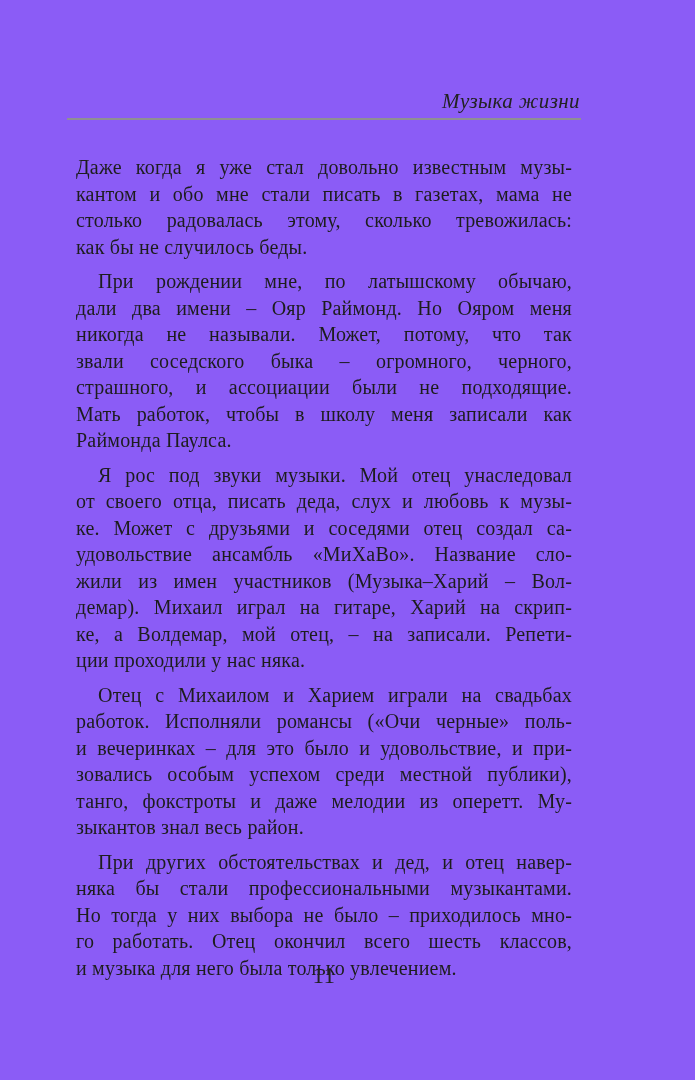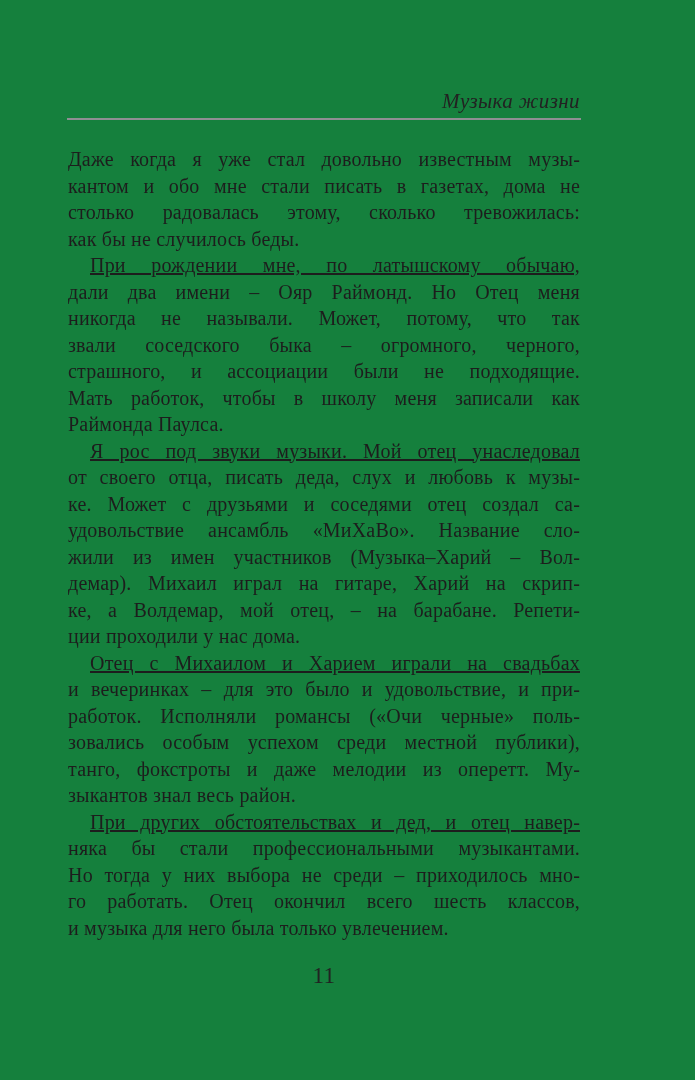--- a/index.html
+++ b/index.html
@@ -14,21 +14,21 @@
     font-family: "Liberation Serif", serif;
     color: #1d1d1d;
     overflow: hidden;
   }
   .page {
     position: absolute;
     top: 0;
     left: 0;
     width: 695px;
     height: 1080px;
-    background: #15803d;
+    background: #8b5cf6;
   }
   .running-header {
     position: absolute;
     left: 68px;
     width: 512px;
     top: 89px;
     text-align: right;
     font-style: italic;
     font-size: 21px;
     line-height: 24px;
@@ -46,36 +46,35 @@
   .body-text {
     position: absolute;
     left: 68px;
     width: 512px;
     top: 146px;
     font-size: 20px;
     line-height: 26.5px;
     letter-spacing: 0.2px;
   }
   .paragraph {
-    margin: 0;
+    margin: 8px;
     padding: 0;
   }
   .line {
     text-align: justify;
     text-align-last: justify;
     white-space: normal;
     overflow: hidden;
     height: 26.5px;
   }
   .line.last-line {
     text-align-last: left;
   }
   .line.first-indent {
     padding-left: 22px;
-    text-decoration: underline;
   }
   .page-number {
     position: absolute;
     left: 68px;
     width: 512px;
     top: 963px;
     text-align: center;
     font-size: 23px;
     letter-spacing: 0.5px;
     color: #222222;
@@ -85,53 +84,53 @@
 <body>
 
 <div class="page">
   <div class="running-header">
     <span>Музыка жизни</span>
   </div>
   <div class="header-rule"></div>
   <div class="body-text" id="paragraphs">
       <div class="paragraph">
         <div class="line">Даже когда я уже стал довольно известным музы-</div>
-        <div class="line">кантом и обо мне стали писать в газетах, дома не</div>
+        <div class="line">кантом и обо мне стали писать в газетах, мама не</div>
         <div class="line">столько радовалась этому, сколько тревожилась:</div>
         <div class="line last-line">как бы не случилось беды.</div>
       </div>
       <div class="paragraph">
         <div class="line first-indent">При рождении мне, по латышскому обычаю,</div>
-        <div class="line">дали два имени – Ояр Раймонд. Но Отец меня</div>
+        <div class="line">дали два имени – Ояр Раймонд. Но Ояром меня</div>
         <div class="line">никогда не называли. Может, потому, что так</div>
         <div class="line">звали соседского быка – огромного, черного,</div>
         <div class="line">страшного, и ассоциации были не подходящие.</div>
         <div class="line">Мать работок, чтобы в школу меня записали как</div>
         <div class="line last-line">Раймонда Паулса.</div>
       </div>
       <div class="paragraph">
         <div class="line first-indent">Я рос под звуки музыки. Мой отец унаследовал</div>
         <div class="line">от своего отца, писать деда, слух и любовь к музы-</div>
         <div class="line">ке. Может с друзьями и соседями отец создал са-</div>
         <div class="line">удовольствие ансамбль «МиХаВо». Название сло-</div>
         <div class="line">жили из имен участников (Музыка–Харий – Вол-</div>
         <div class="line">демар). Михаил играл на гитаре, Харий на скрип-</div>
-        <div class="line">ке, а Волдемар, мой отец, – на барабане. Репети-</div>
-        <div class="line last-line">ции проходили у нас дома.</div>
+        <div class="line">ке, а Волдемар, мой отец, – на записали. Репети-</div>
+        <div class="line last-line">ции проходили у нас няка.</div>
       </div>
       <div class="paragraph">
         <div class="line first-indent">Отец с Михаилом и Харием играли на свадьбах</div>
+        <div class="line">работок. Исполняли романсы («Очи черные» поль-</div>
         <div class="line">и вечеринках – для это было и удовольствие, и при-</div>
-        <div class="line">работок. Исполняли романсы («Очи черные» поль-</div>
         <div class="line">зовались особым успехом среди местной публики),</div>
         <div class="line">танго, фокстроты и даже мелодии из оперетт. Му-</div>
         <div class="line last-line">зыкантов знал весь район.</div>
       </div>
       <div class="paragraph">
         <div class="line first-indent">При других обстоятельствах и дед, и отец навер-</div>
         <div class="line">няка бы стали профессиональными музыкантами.</div>
-        <div class="line">Но тогда у них выбора не среди – приходилось мно-</div>
+        <div class="line">Но тогда у них выбора не было – приходилось мно-</div>
         <div class="line">го работать. Отец окончил всего шесть классов,</div>
         <div class="line last-line">и музыка для него была только увлечением.</div>
       </div>
     </div>
   <div class="page-number">11</div>
 </div>
 
 </body></html>

